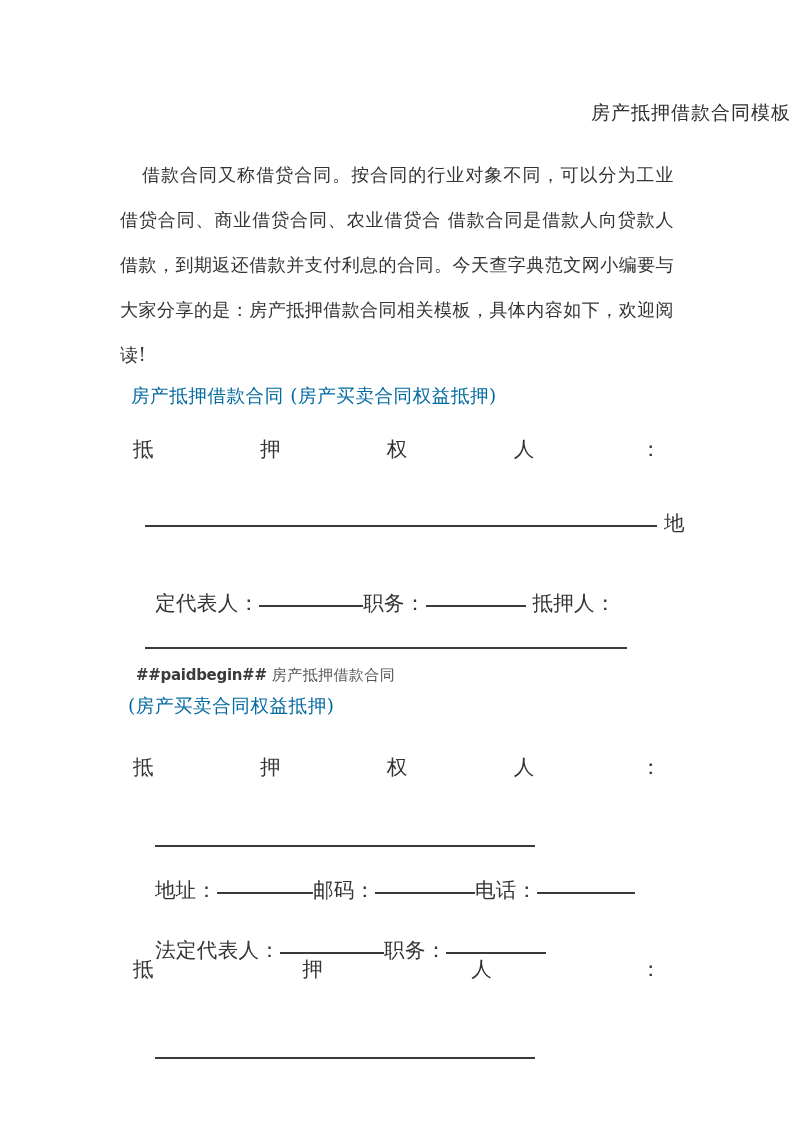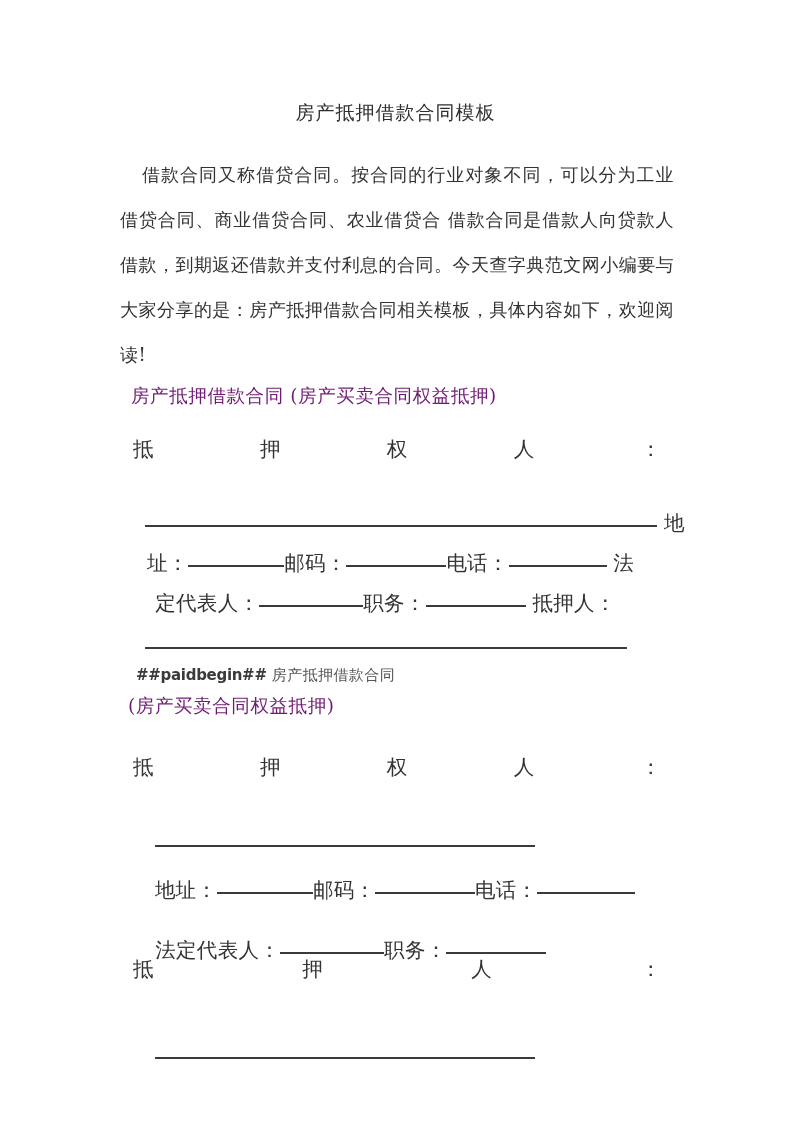--- a/index.html
+++ b/index.html
@@ -24,21 +24,21 @@
     height: 1122px;
     background: #fff;
   }
 
   
   .doc-title {
     position: absolute;
     left: 0;
     top: 99px;
     width: 791px;
-    text-align: center;
+    text-align: right;
     font-size: 19px;
     line-height: 26px;
     letter-spacing: 1.0px;
     color: #2f2f2f;
     white-space: pre;
   }
 
   
   .intro {
     position: absolute;
@@ -53,21 +53,21 @@
     letter-spacing: 0.4px;
     color: #333;
   }
 
   
   .sec-head {
     position: absolute;
     font-size: 18.5px;
     line-height: 26px;
     letter-spacing: 0.6px;
-    color: #701a75;
+    color: #0369a1;
     white-space: pre;
   }
   #sec1-head { left: 131px; top: 383px; }
   #sec2-head { left: 128px; top: 693px; }
 
   
   .spread-row {
     position: absolute;
     font-size: 20.5px;
     line-height: 30px;
@@ -157,23 +157,20 @@
     <span>押</span>
     <span>权</span>
     <span>人</span>
     <span>：</span>
   </div>
 
   <div class="line-row" id="row-s1-rule1">
     <span class="rule rule-long"></span><span> 地</span>
   </div>
 
-  <div class="line-row tight" id="row-s1-addr">
-    <span>址：</span><span class="rule rule-sm"></span><span>邮码：</span><span class="rule rule-sm2"></span><span>电话：</span><span class="rule rule-sm3"></span><span> 法</span>
-  </div>
 
   <div class="line-row" id="row-s1-legal">
     <span>定代表人：</span><span class="rule rule-sm4"></span><span>职务：</span><span class="rule rule-sm5"></span><span> 抵押人：</span>
   </div>
 
   <div class="line-row" id="row-s1-rule2">
     <span class="rule rule-long-b"></span>
   </div>
 
   <div class="paid-line">

